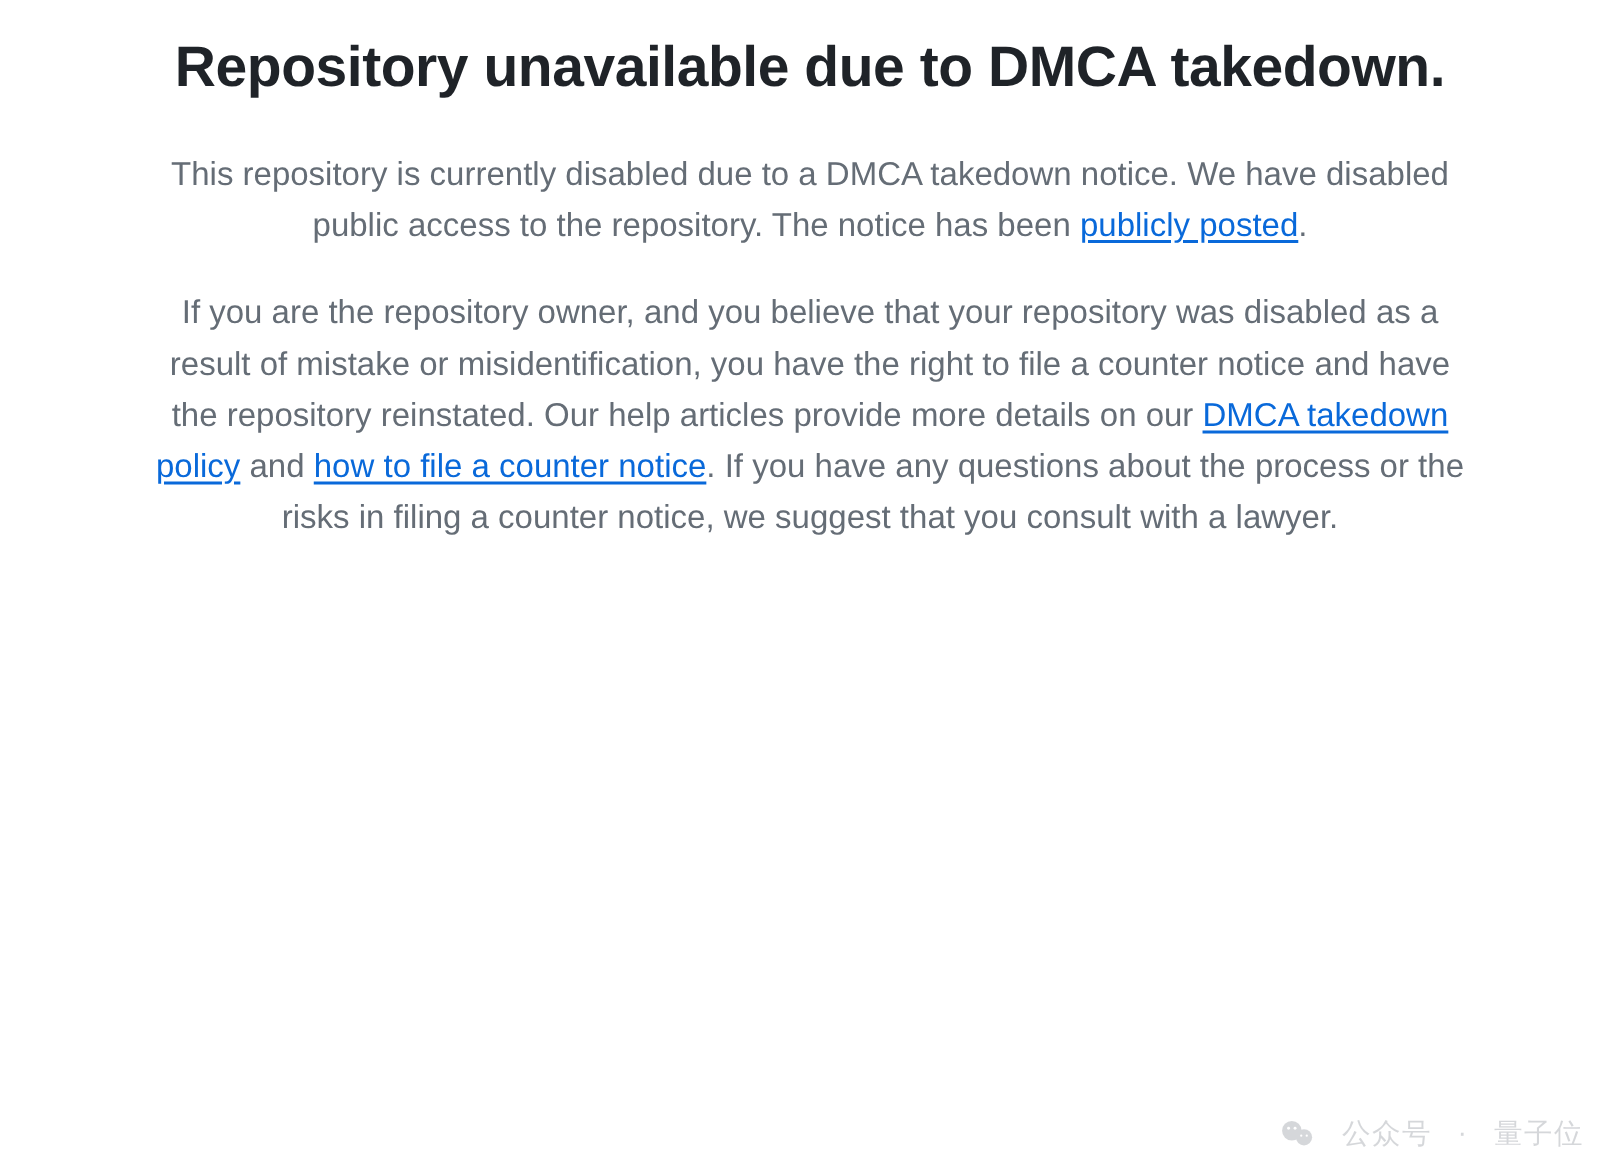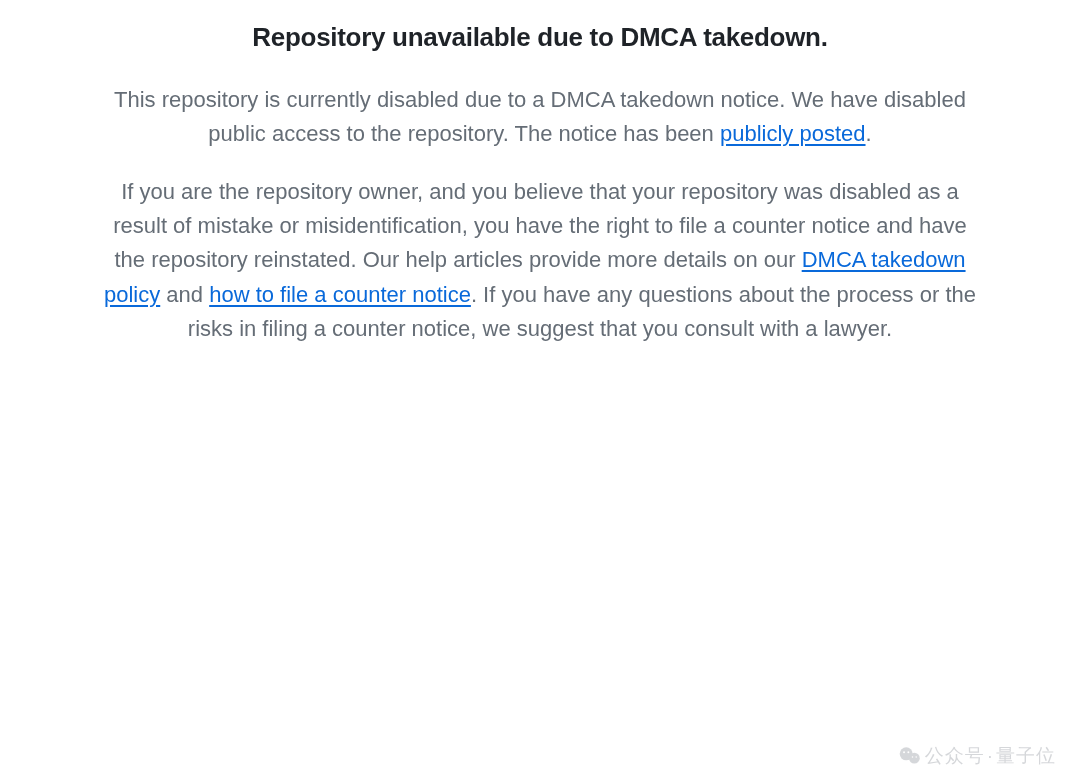--- a/index.html
+++ b/index.html
@@ -10,21 +10,21 @@
     body {
       font-family: -apple-system, BlinkMacSystemFont, "Segoe UI", Helvetica, Arial, sans-serif;
       background: #ffffff;
       width: 1080px;
       height: 775px;
       padding: 20px 95px 0 95px;
       position: relative;
       overflow: hidden;
     }
     .heading {
-      font-size: 26px;
+      font-size: 38px;
       font-weight: 700;
       color: #1f2328;
       text-align: center;
       line-height: 1.35;
       margin-bottom: 28px;
       letter-spacing: -0.3px;
     }
     .para {
       font-size: 22px;
       color: #656d76;
@@ -37,21 +37,21 @@
       text-decoration: underline;
       text-underline-offset: 3px;
       cursor: pointer;
     }
     .watermark {
       position: absolute;
       bottom: 6px;
       right: 24px;
       display: flex;
       align-items: center;
-      gap: 2px;
+      gap: 17px;
       opacity: 0.35;
       color: #8a8f97;
       font-size: 19px;
       letter-spacing: 1px;
     }
     .wm-icon {
       width: 26px;
       height: 26px;
       display: inline-block;
     }

